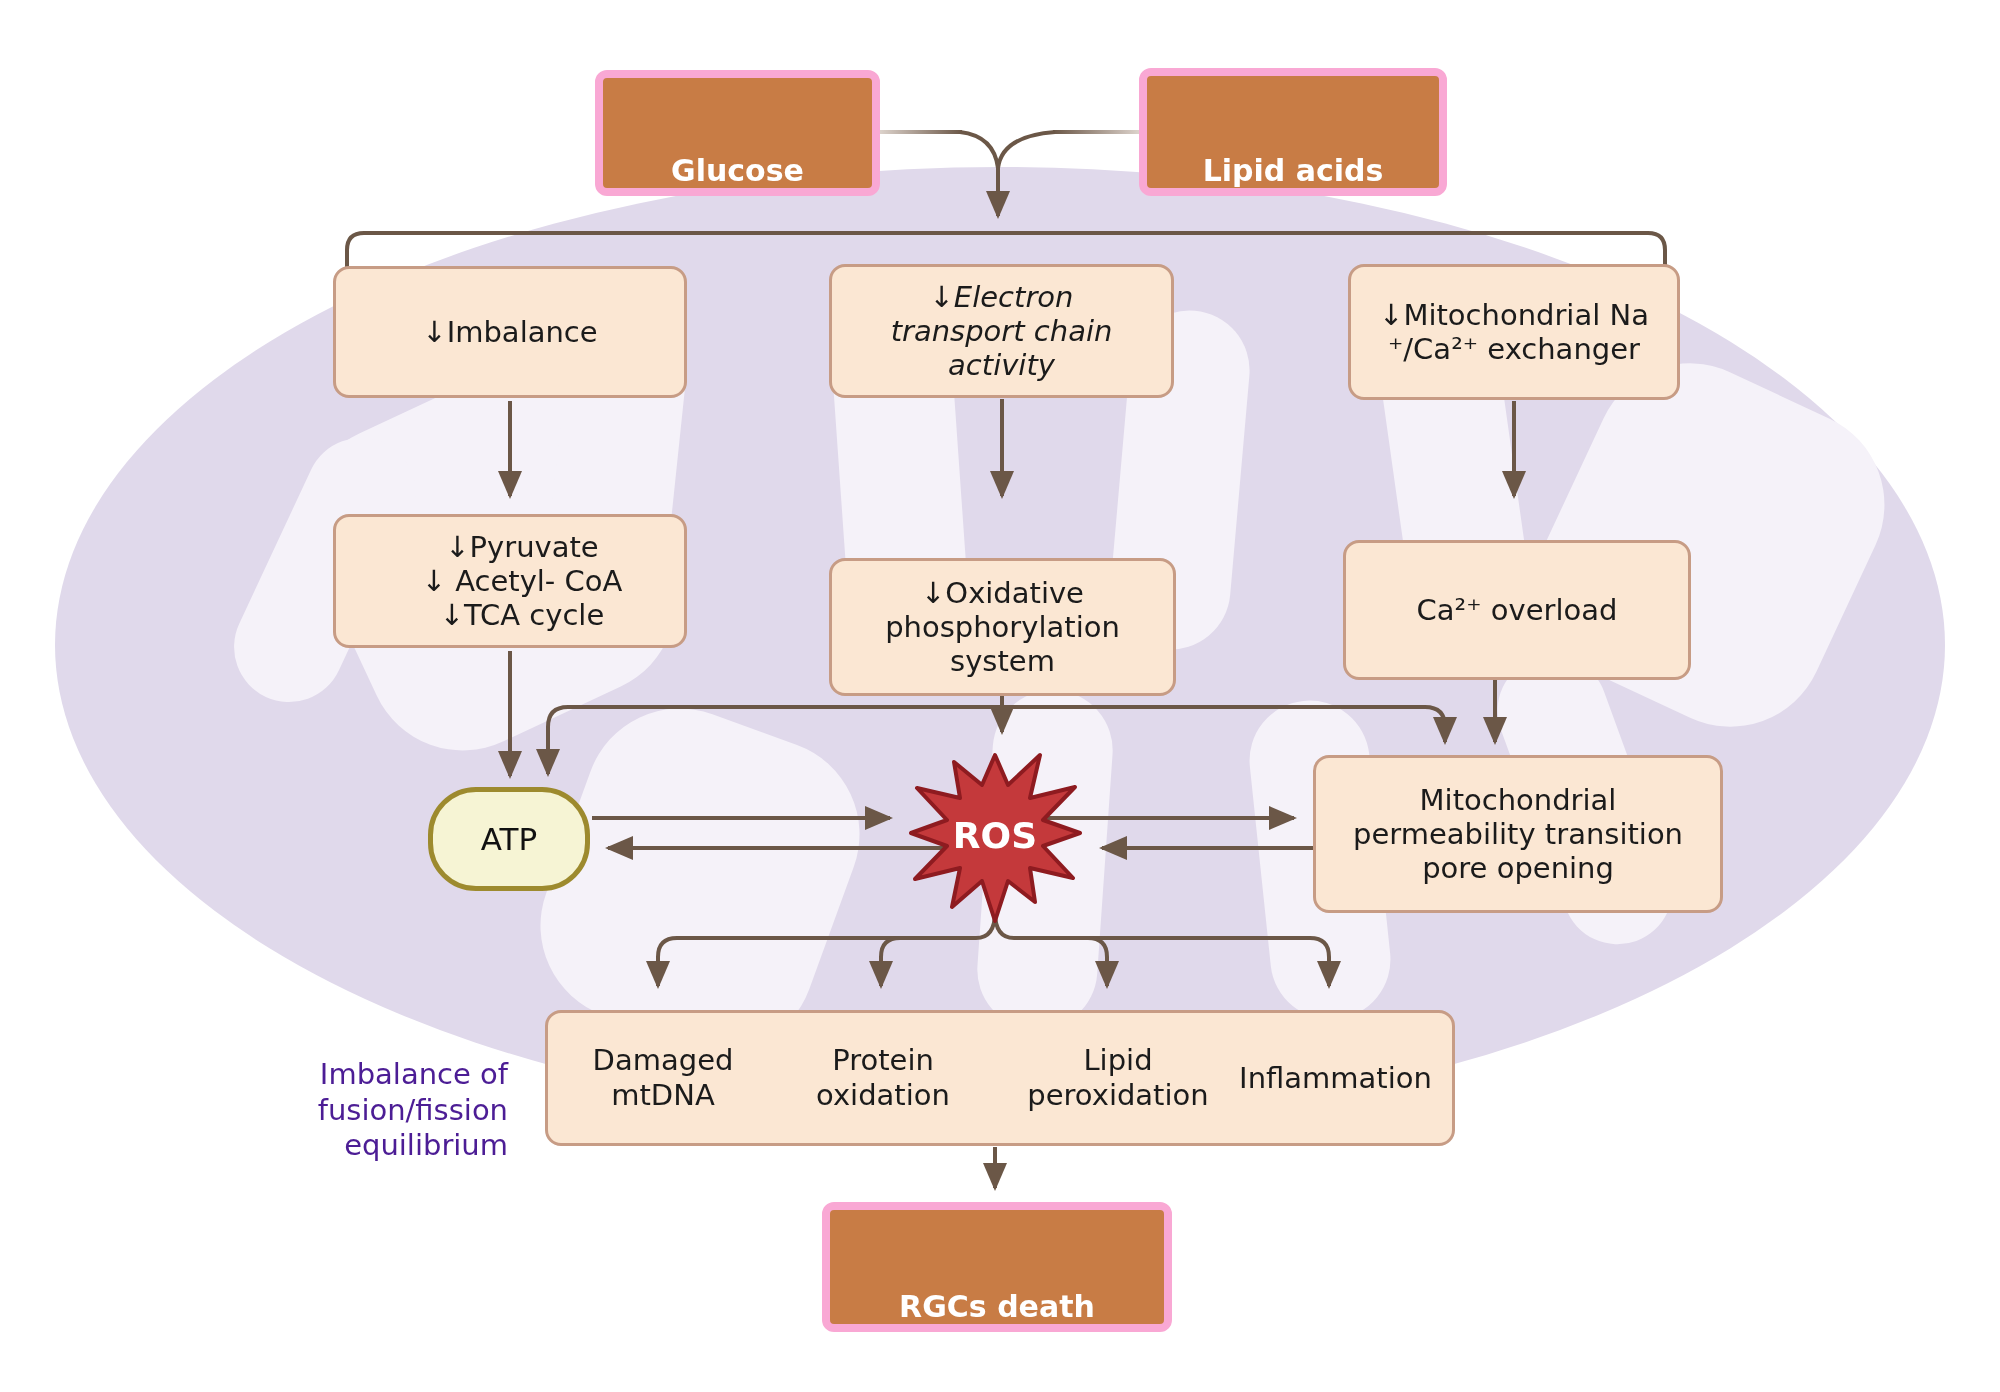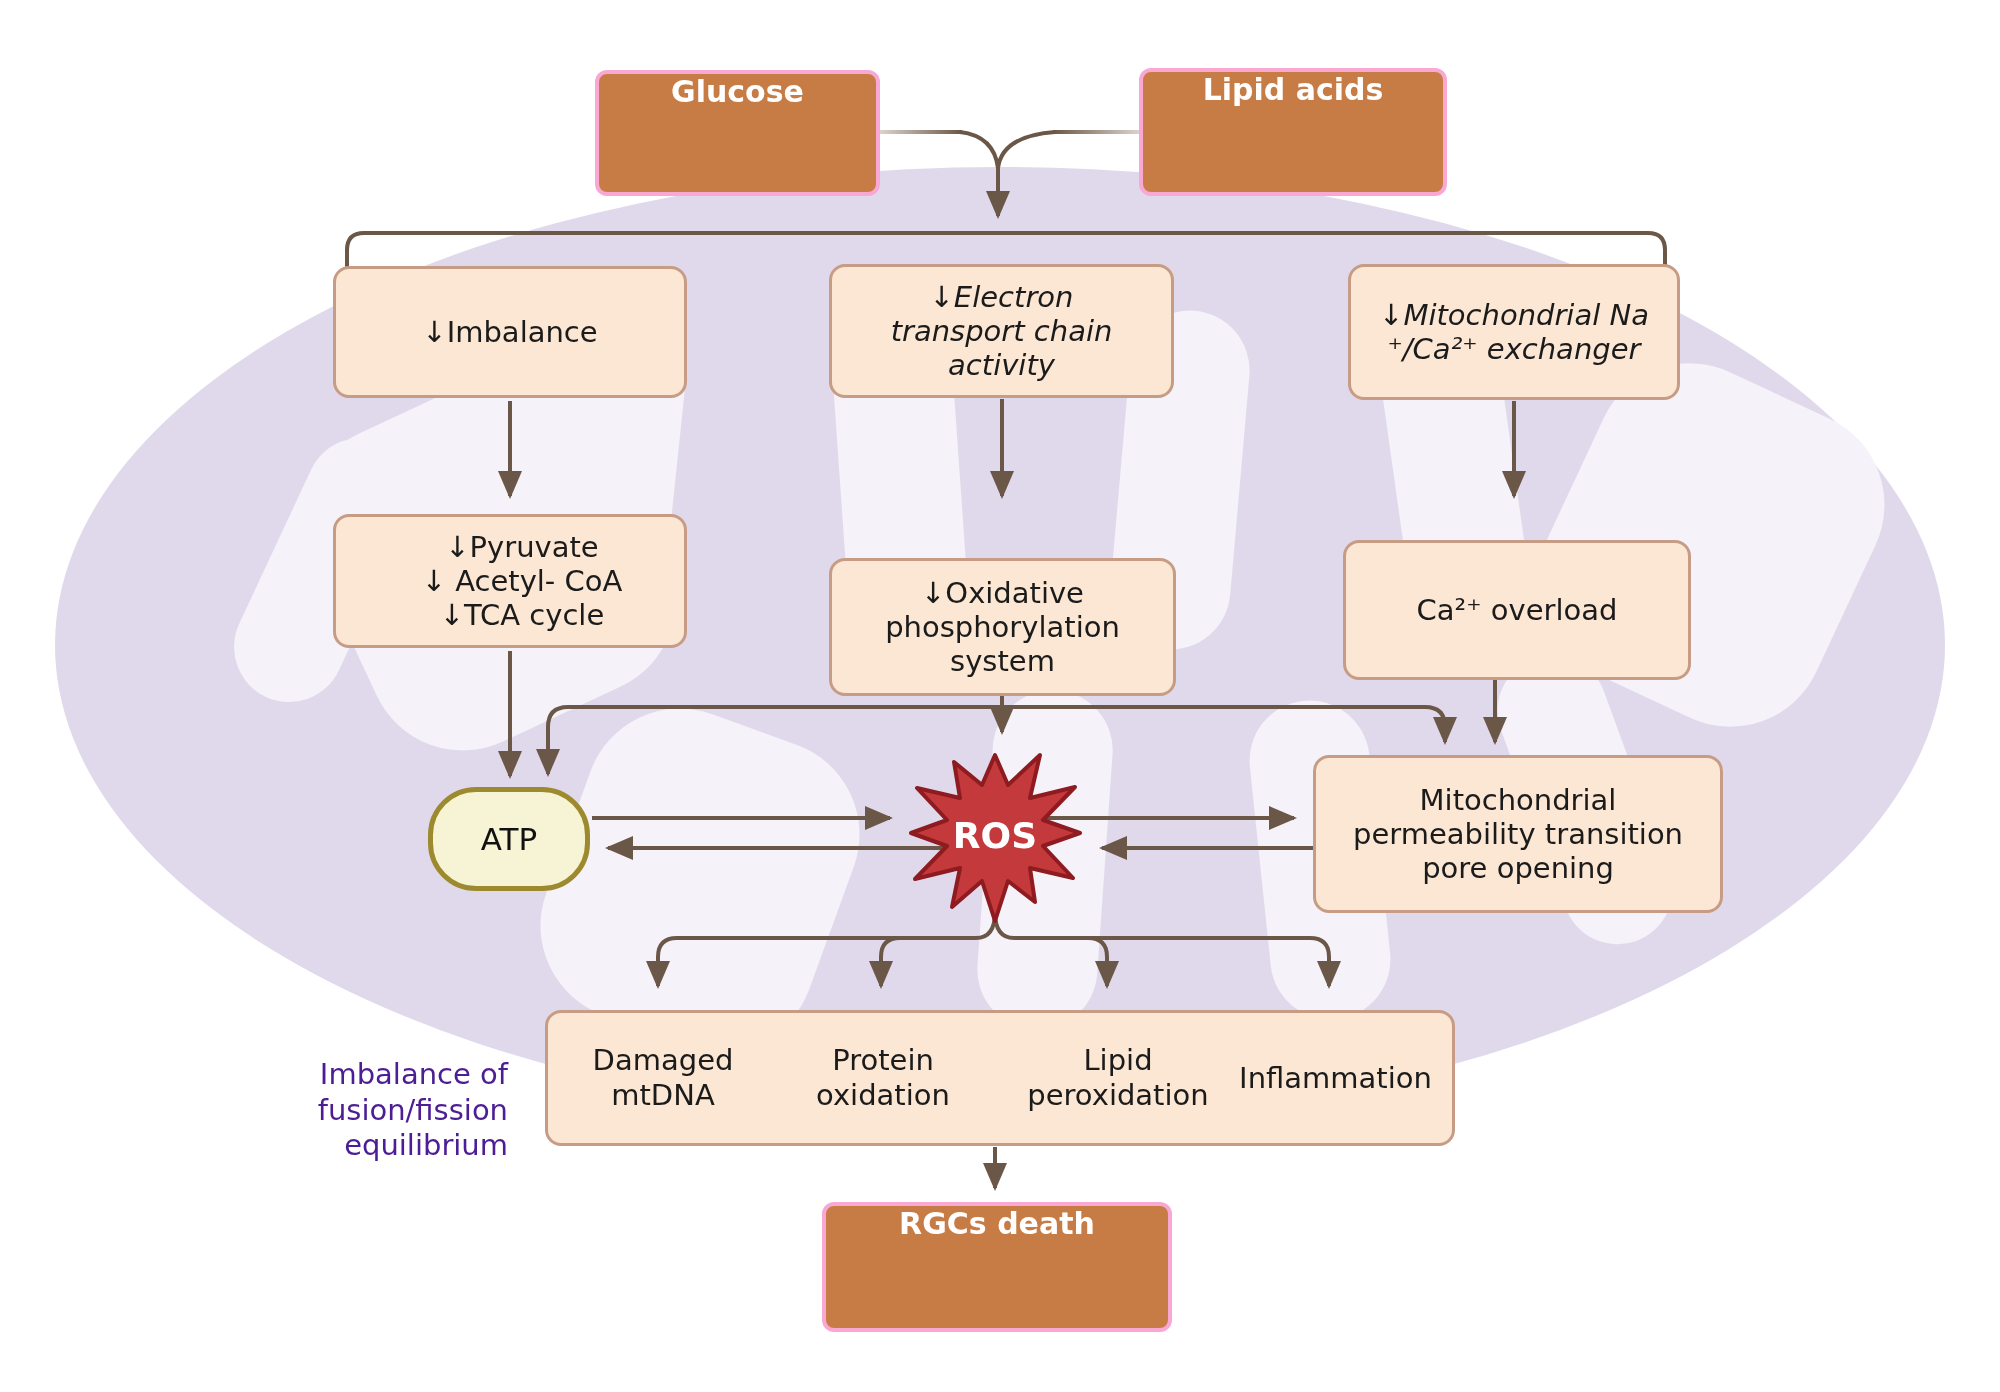--- a/index.html
+++ b/index.html
@@ -10,22 +10,22 @@
   #bg-layer { position:absolute; left:0; top:0; width:2000px; height:1392px; }
   .peach-node {
     position:absolute; box-sizing:border-box;
     background:#FBE7D3; border:3px solid #C79C85; border-radius:16px;
     display:flex; align-items:center; justify-content:center;
     text-align:center; font-size:29px; line-height:1.18; color:#1b1b1b;
     white-space:pre-line;
   }
   .orange-node {
     position:absolute; box-sizing:border-box;
-    background:#C87C45; border:4px solid #f9a8d4; border-radius:12px;
-    display:flex; align-items:flex-start; justify-content:center;
+    background:#C87C45; border:8px solid #f9a8d4; border-radius:12px;
+    display:flex; align-items:flex-end; justify-content:center;
     text-align:center; font-size:30px; font-weight:bold; color:#ffffff;
   }
   .atp-node {
     position:absolute; box-sizing:border-box;
     background:#F6F4D4; border:5px solid #9D8A2E; border-radius:48px;
     display:flex; align-items:center; justify-content:center;
     font-size:31px; color:#111111;
   }
   .side-note {
     position:absolute; text-align:right; font-size:29px; line-height:1.22;
@@ -124,21 +124,21 @@
   </div>
 
   <div class="peach-node" style="left:333px; top:266px; width:354px; height:132px;">
     <span>↓Imbalance</span>
   </div>
   <div class="peach-node" style="left:829px; top:264px; width:345px; height:134px;font-style:italic;">
     <span>↓Electron
 transport chain
 activity</span>
   </div>
-  <div class="peach-node" style="left:1348px; top:264px; width:332px; height:136px;font-style:italic;">
+  <div class="peach-node" style="left:1348px; top:264px; width:332px; height:136px;">
     <span>↓Mitochondrial Na
 ⁺/Ca²⁺ exchanger</span>
   </div>
 
   <div class="peach-node" style="left:333px; top:514px; width:354px; height:134px;padding-left:24px;">
     <span>↓Pyruvate
 ↓ Acetyl- CoA
 ↓TCA cycle</span>
   </div>
   <div class="peach-node" style="left:829px; top:514px; width:347px; height:138px;margin-top:44px;">

